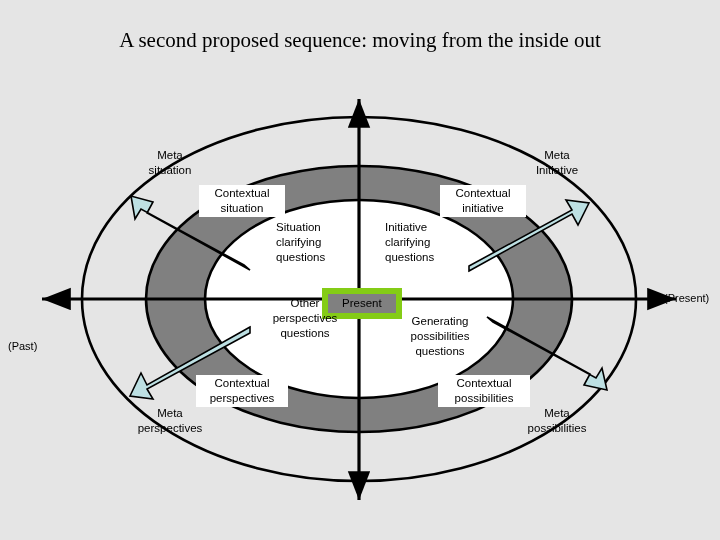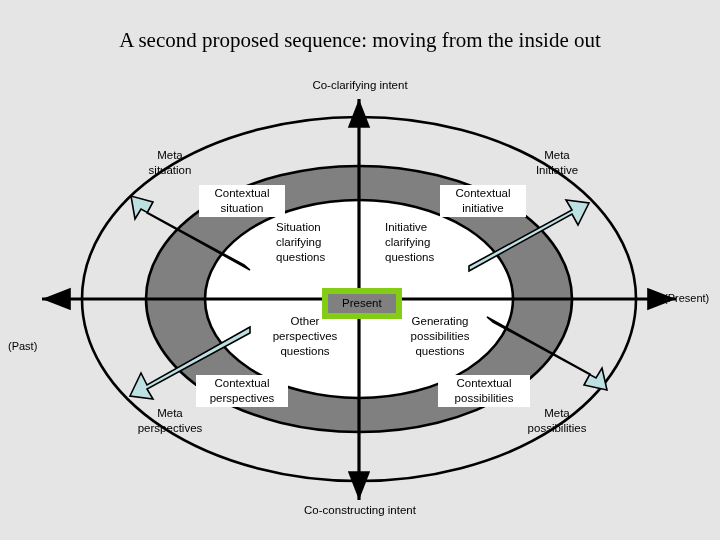--- a/index.html
+++ b/index.html
@@ -95,23 +95,21 @@
       <path d="M 469,271 L 572,214 L 578,225 L 589,203 L 566,200 L 572,210 L 469,266 Z" fill="#bde0e3" stroke="#000000" stroke-width="1.6" stroke-linejoin="miter"></path>
     </g>
     <g>
       <path d="M 250,327 L 147,385 L 141,373 L 130,396 L 153,399 L 147,389 L 250,333 Z" fill="#bde0e3" stroke="#000000" stroke-width="1.6" stroke-linejoin="miter"></path>
     </g>
     <g>
       <path d="M 487,317 L 590,374 L 584,385 L 607,390 L 602,368 L 596,378 L 493,322 Z" fill="#bde0e3" stroke="#000000" stroke-width="1.6" stroke-linejoin="miter"></path>
     </g>
   </svg>
 
-  <div class="lbl center" style="left:295px; top:78px; width:130px;">Co-clarifying intent</div>
 
-  <div class="lbl center" style="left:295px; top:503px; width:130px;">Co-constructing intent</div>
 
   <div class="axis-end" style="left:8px; top:292px;margin-top:48px;">(Past)</div>
 
   <div class="axis-end" style="left:664px; top:292px;">(Present)</div>
 
   <div class="lbl present-box" style="left:322px; top:288px;">Present</div>
 
   <div class="lbl center" style="left:125px; top:148px; width:90px;">Meta
 situation</div>
   <div class="lbl center boxed" style="left:199px; top:185px; width:78px;">Contextual
@@ -125,21 +123,21 @@
   <div class="lbl center boxed" style="left:440px; top:185px; width:78px;">Contextual
 initiative</div>
   <div class="lbl left" style="left:385px; top:220px; width:80px;">Initiative
 clarifying
 questions</div>
 
   <div class="lbl center" style="left:125px; top:406px; width:90px;">Meta
 perspectives</div>
   <div class="lbl center boxed" style="left:196px; top:375px; width:84px;">Contextual
 perspectives</div>
-  <div class="lbl center" style="left:263px; top:314px; width:84px;">Other
+  <div class="lbl center" style="left:263px; top:296px; width:84px;">Other
 perspectives
 questions</div>
 
   <div class="lbl center" style="left:512px; top:406px; width:90px;">Meta
 possibilities</div>
   <div class="lbl center boxed" style="left:438px; top:375px; width:84px;">Contextual
 possibilities</div>
   <div class="lbl center" style="left:395px; top:314px; width:90px;text-align:center;">Generating
 possibilities
 questions</div>

